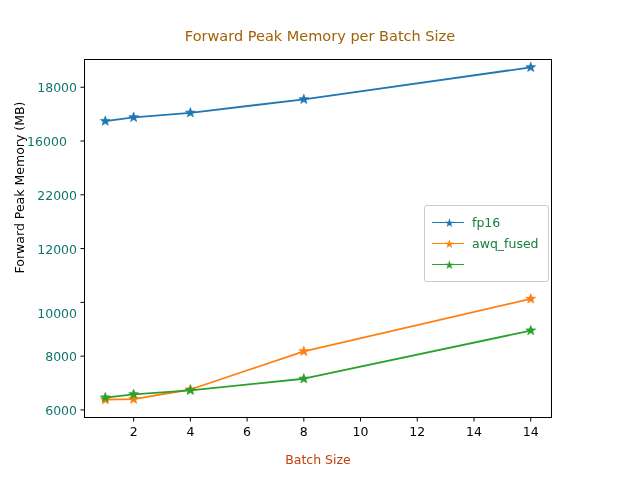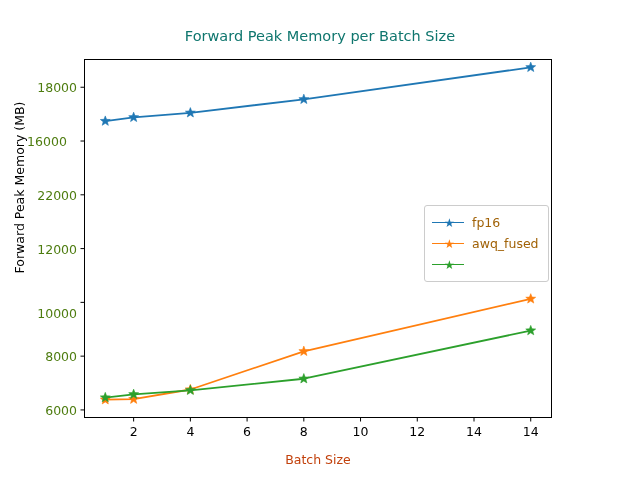--- a/index.html
+++ b/index.html
@@ -6,39 +6,39 @@
   body{
     width:640px;height:480px;background:#ffffff;
     font-family:"DejaVu Sans", sans-serif;
     overflow:hidden;
   }
   #figure{position:relative;width:640px;height:480px;background:#ffffff;}
 
   
   #chart-title{
     position:absolute;left:0;top:28px;width:640px;
-    text-align:center;font-size:14.5px;color:#0f766e;
+    text-align:center;font-size:14.5px;color:#a16207;
   }
 
   
   #plot-area{
     position:absolute;left:84px;top:59px;width:468px;height:359px;
     border:1px solid #000000;box-sizing:border-box;background:transparent;
   }
   #svg-layer{position:absolute;left:0;top:0;width:640px;height:480px;}
 
   
   #ylabel{
     position:absolute;left:-161px;top:180px;width:360px;
     transform:rotate(-90deg);text-align:center;
     font-size:12.5px;color:#000;
   }
   .ytick-label{
     position:absolute;right:644px;width:60px;text-align:right;
-    font-size:12.5px;color:#4d7c0f;transform:translateY(-50%);
+    font-size:12.5px;color:#0f766e;transform:translateY(-50%);
   }
   .ytick-wrap{position:absolute;left:0;top:0;width:640px;height:480px;}
 
   
   #xlabel{
     position:absolute;left:84px;top:452px;width:468px;
     text-align:center;font-size:12.5px;color:#c2410c;
   }
   .xtick-label{
     position:absolute;top:424px;width:40px;margin-left:-20px;
@@ -52,21 +52,21 @@
     padding:6px 9px 6px 7px;
   }
   .legend-row{display:flex;align-items:center;height:21px;}
   .legend-swatch{width:32px;height:14px;position:relative;margin-right:8px;}
   .legend-swatch .lline{
     position:absolute;left:0;top:6px;width:32px;height:1.8px;
   }
   .legend-swatch .lstar{
     position:absolute;left:12px;top:2px;font-size:12px;line-height:10px;
   }
-  .legend-text{font-size:12.5px;color:#a16207;white-space:nowrap;}
+  .legend-text{font-size:12.5px;color:#15803d;white-space:nowrap;}
 </style>
 </head>
 <body>
 
 <div id="figure">
 
   <div id="chart-title">Forward Peak Memory per Batch Size</div>
 
   <div id="ylabel-wrap" style="position:absolute;left:0;top:0;width:640px;height:480px;pointer-events:none;">
     <div id="ylabel">Forward Peak Memory (MB)</div>

